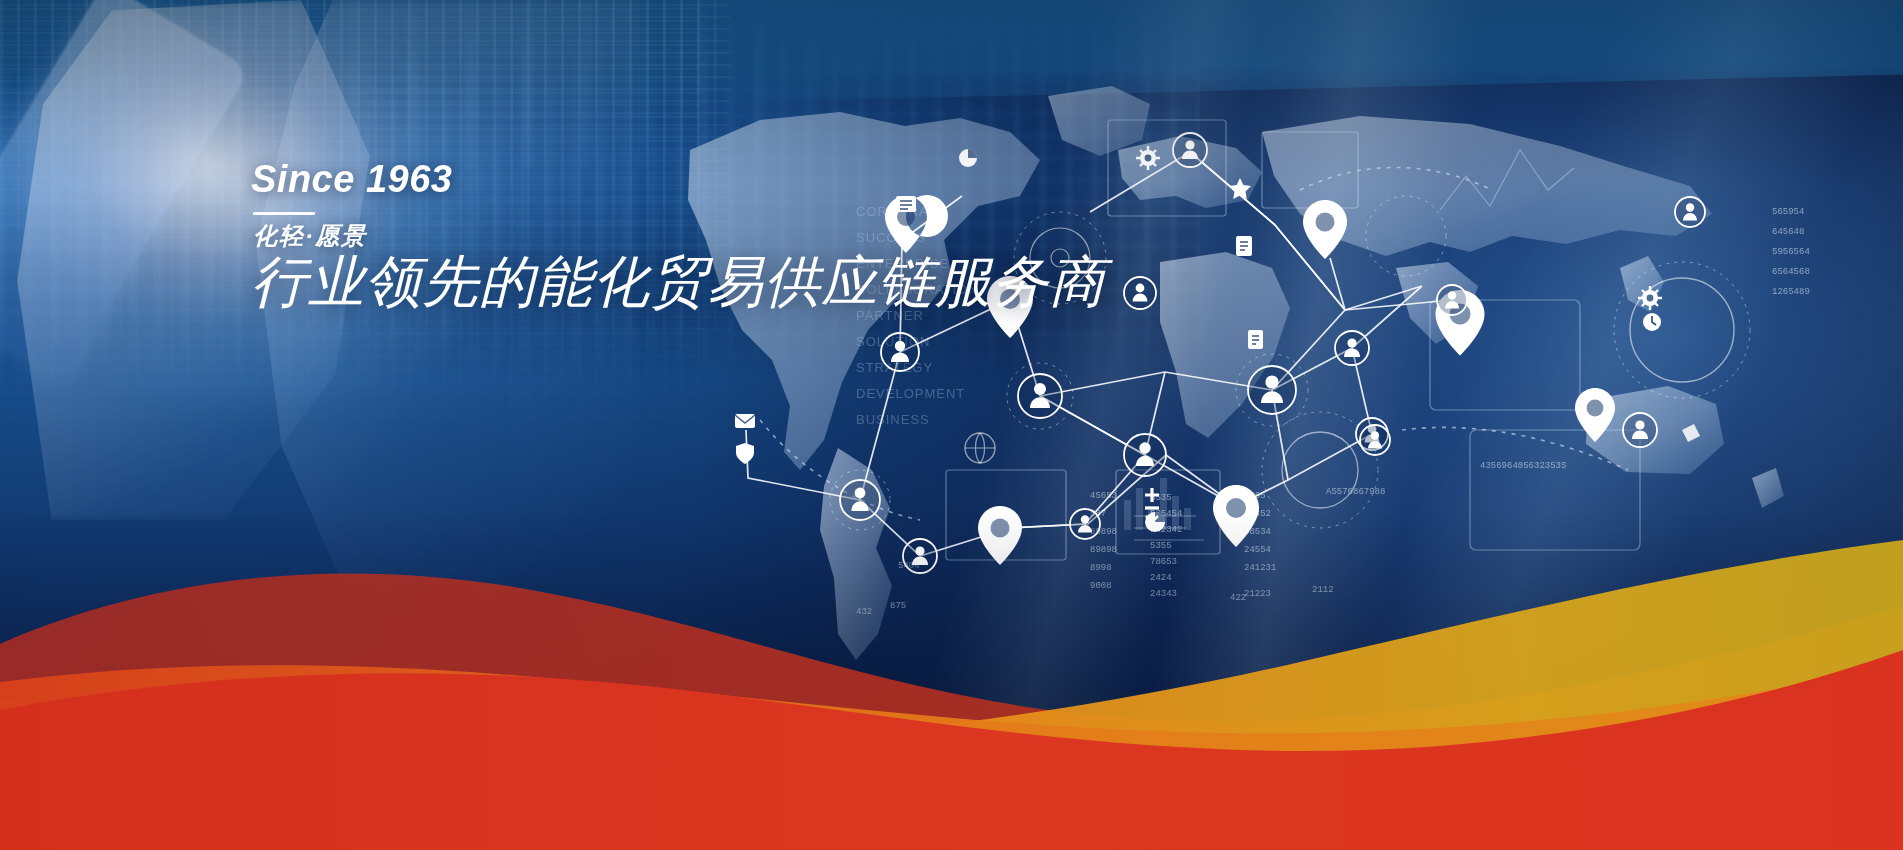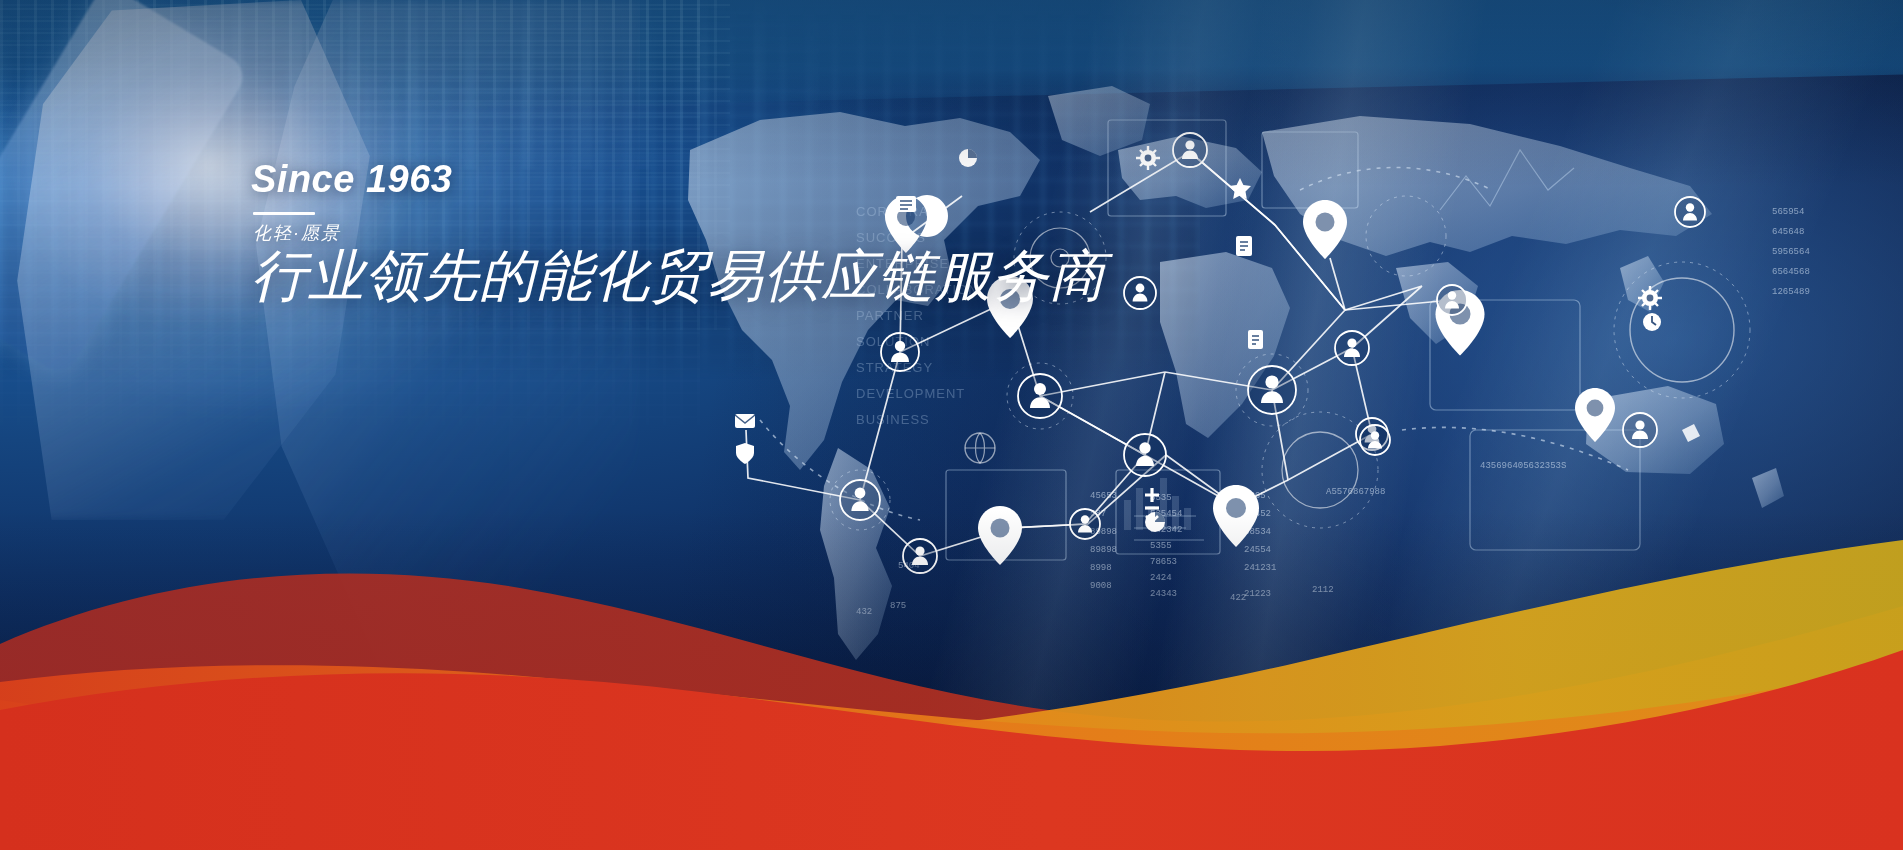--- a/index.html
+++ b/index.html
@@ -131,21 +131,21 @@
     text-shadow:0 2px 14px rgba(3,18,48,.55);
   }
   #since{
     font-size:38px;font-weight:bold;font-style:italic;color:#ffffff;
     letter-spacing:.5px;line-height:1;margin:0;
   }
   #rule{
     width:62px;height:3px;background:#ffffff;margin:14px 0 9px 2px;border-radius:1px;
   }
   #vision{
-    font-size:18px;font-weight:normal;font-style:italic;color:#ffffff;
+    font-size:24px;font-weight:bold;font-style:italic;color:#ffffff;
     letter-spacing:2px;line-height:1;margin:4px 0 4px 2px;
     font-family:"Liberation Sans","DejaVu Sans",sans-serif;
   }
   #headline{
     font-size:56px;font-weight:normal;font-style:italic;color:#ffffff;
     letter-spacing:1px;line-height:1.08;margin:0 0 0 0;white-space:nowrap;
     text-shadow:0 3px 20px rgba(3,18,48,.6);
   }
 </style>
 </head>

